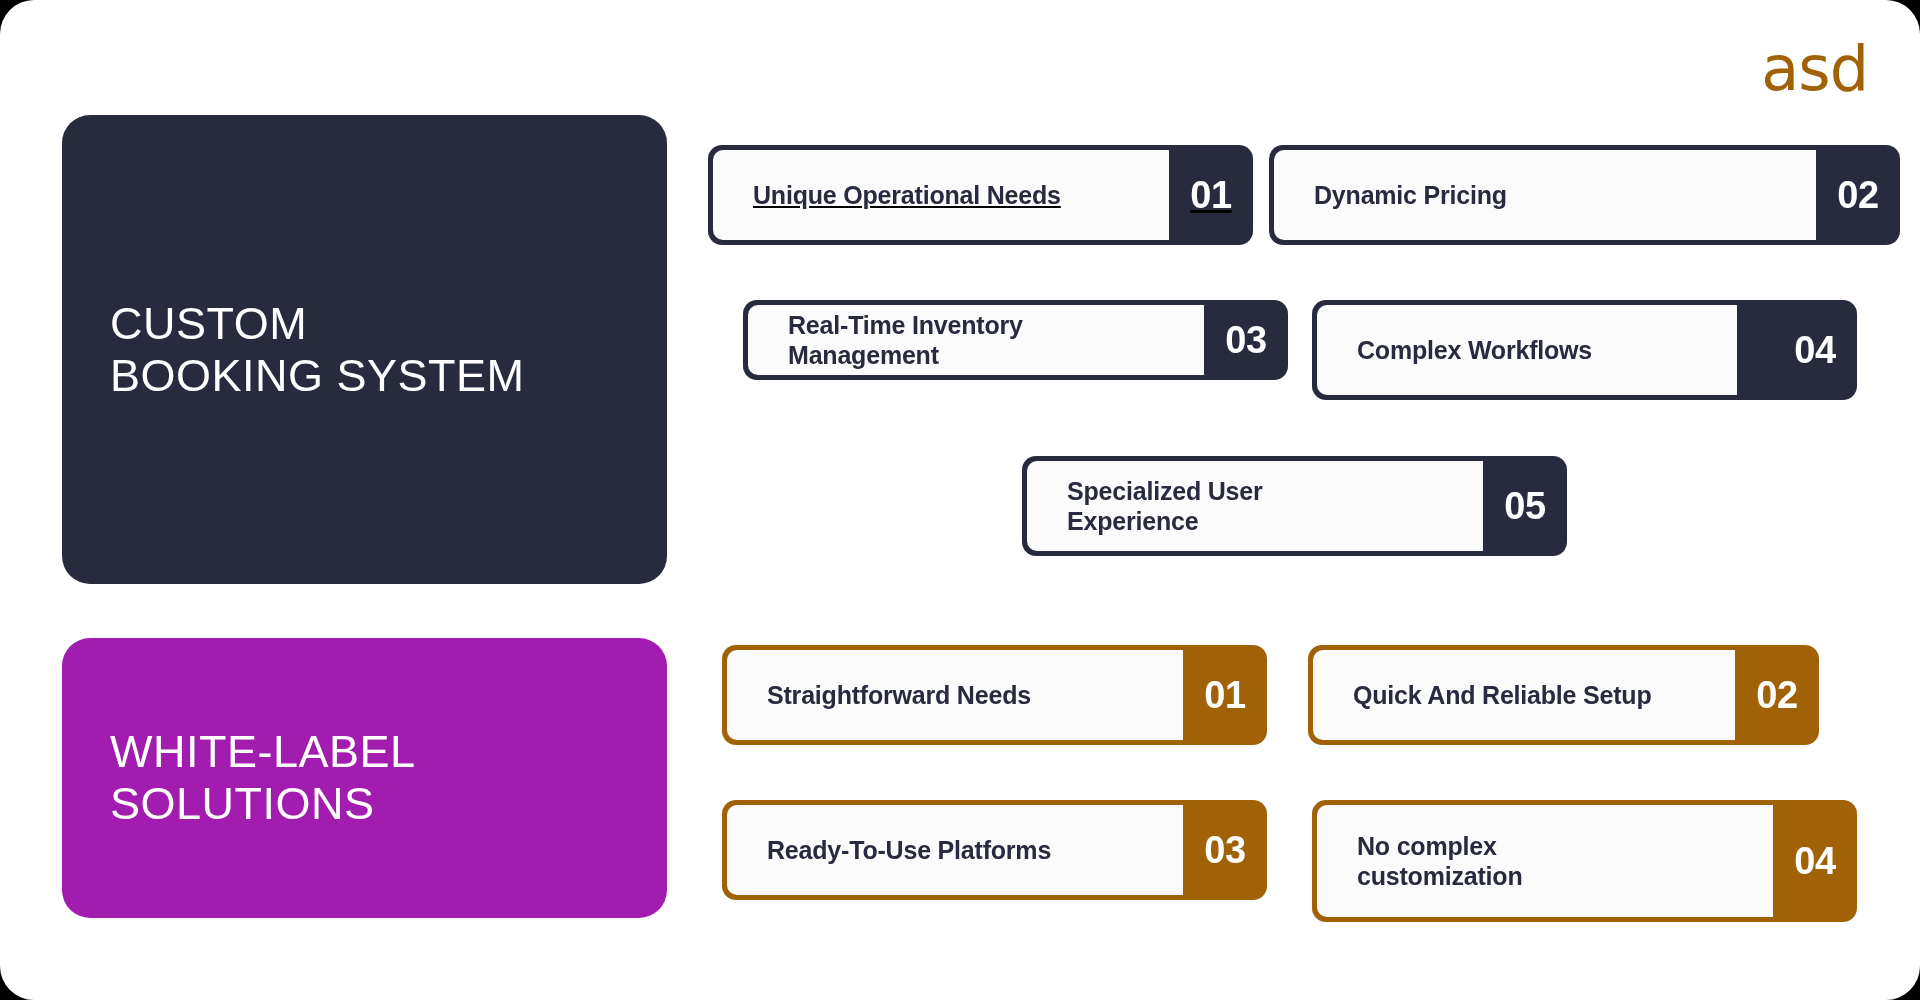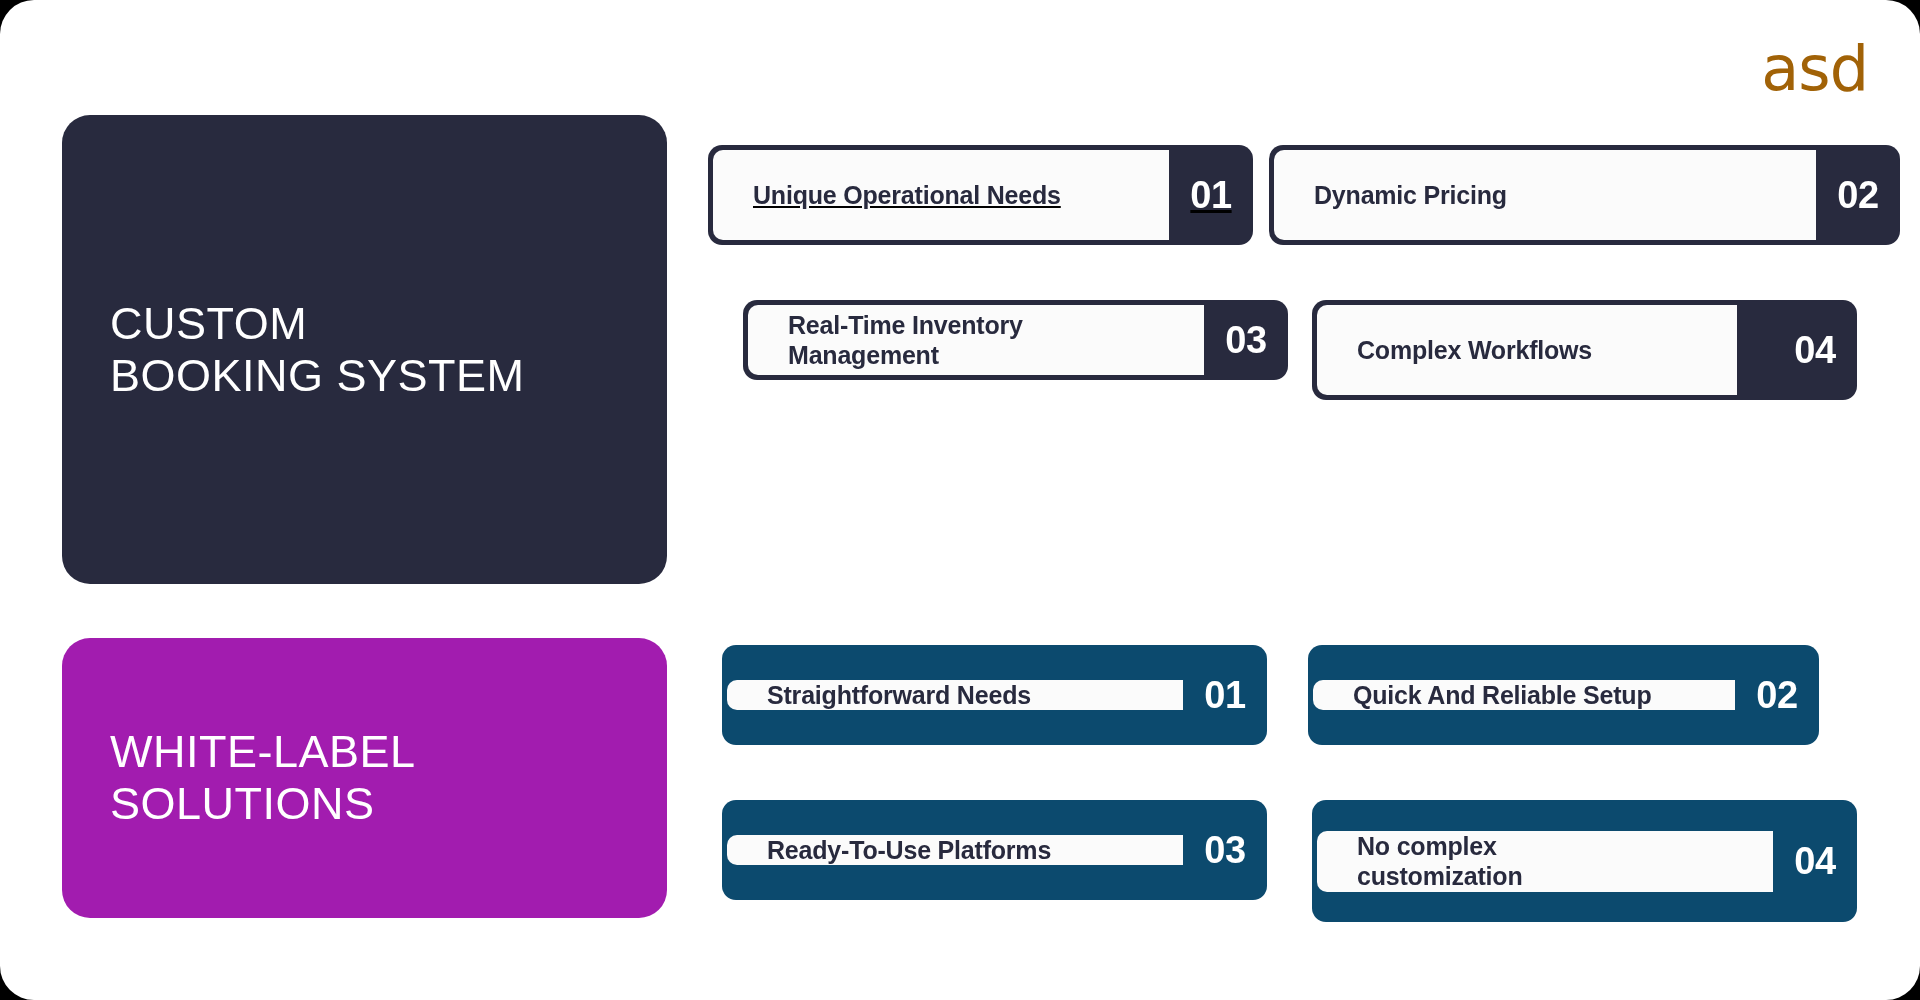--- a/index.html
+++ b/index.html
@@ -75,21 +75,21 @@
   
   .card {
     position: absolute;
     border-radius: 14px;
     box-sizing: border-box;
     display: flex;
     align-items: stretch;
     overflow: hidden;
   }
   .card.dark  { background: #282A3E; }
-  .card.pink  { background: #0c4a6e; align-items: center; }
+  .card.pink  { background: #a16207; }
 
   .card-body {
     margin: 5px 0 5px 5px;
     background: #FBFBFB;
     border-radius: 10px 0 0 10px;
     display: flex;
     align-items: center;
     box-sizing: border-box;
     padding: 0 40px;
     flex: 1 1 auto;
@@ -149,20 +149,27 @@
     <div class="card-number">03</div>
   </div>
 
   <div class="card dark" style="left:1312px; top:300px; width:545px; height:100px;gap:36px;">
     <div class="card-body">
       <div class="card-label">Complex Workflows</div>
     </div>
     <div class="card-number">04</div>
   </div>
 
+  <div class="card dark" style="left:1022px; top:456px; width:545px; height:100px;">
+    <div class="card-body">
+      <div class="card-label">Specialized User
+Experience</div>
+    </div>
+    <div class="card-number">05</div>
+  </div>
 
   <div class="section-panel pink">
     <div class="section-title">WHITE-LABEL
 SOLUTIONS</div>
   </div>
 
   <div class="card pink" style="left:722px; top:645px; width:545px; height:100px;">
     <div class="card-body">
       <div class="card-label">Straightforward Needs</div>
     </div>

